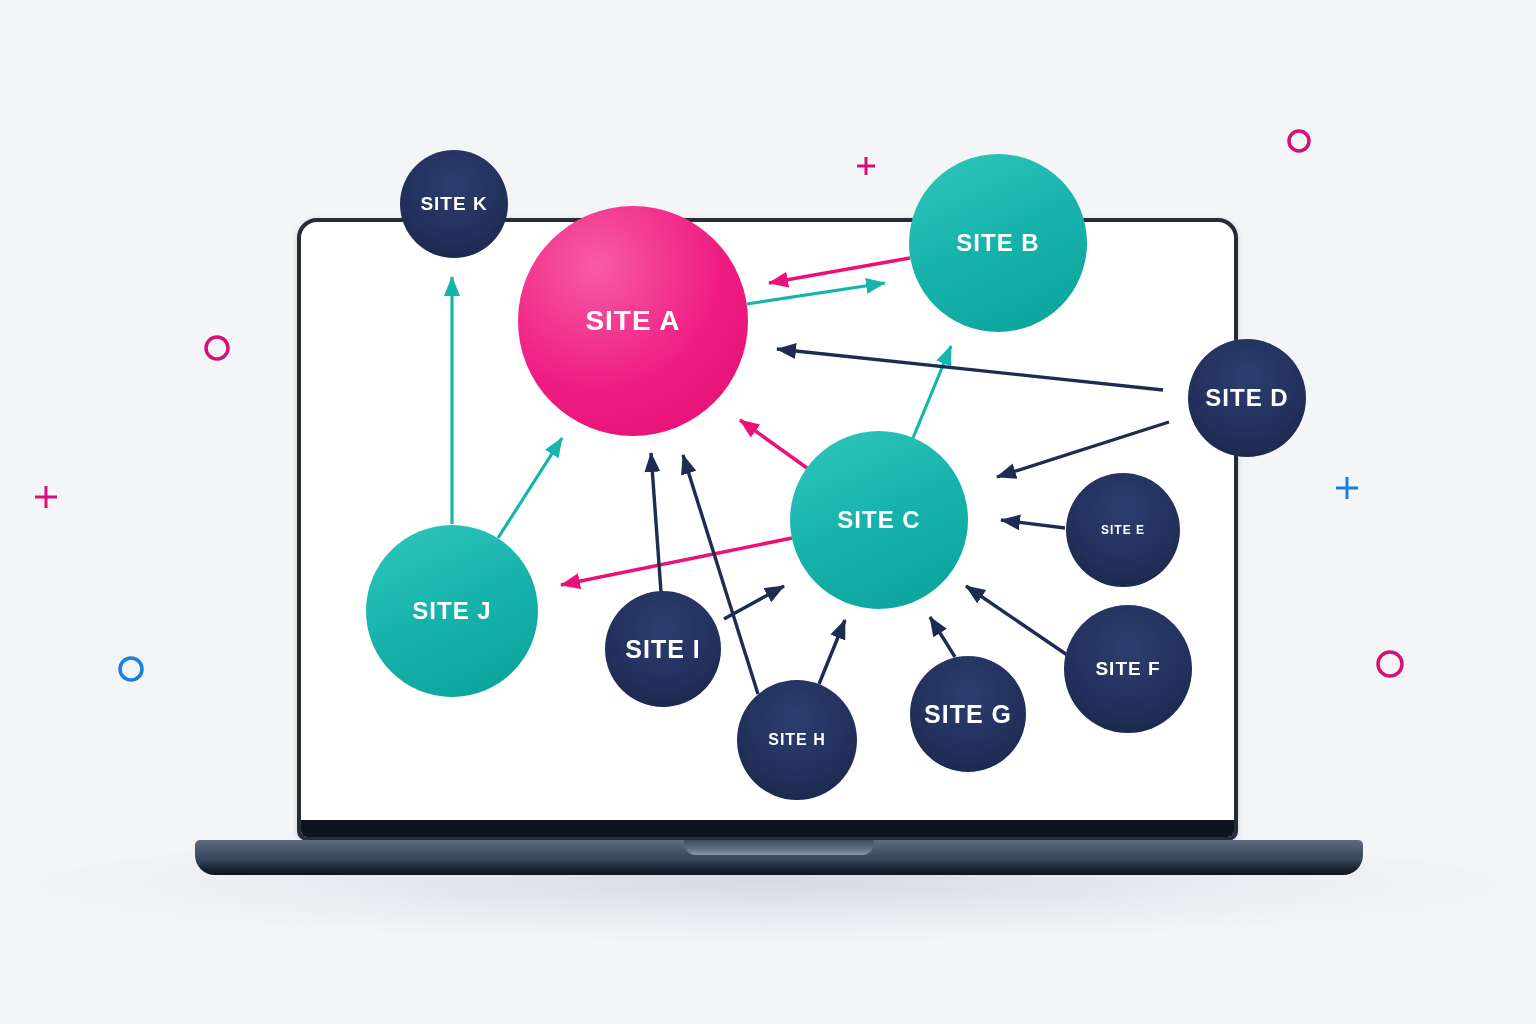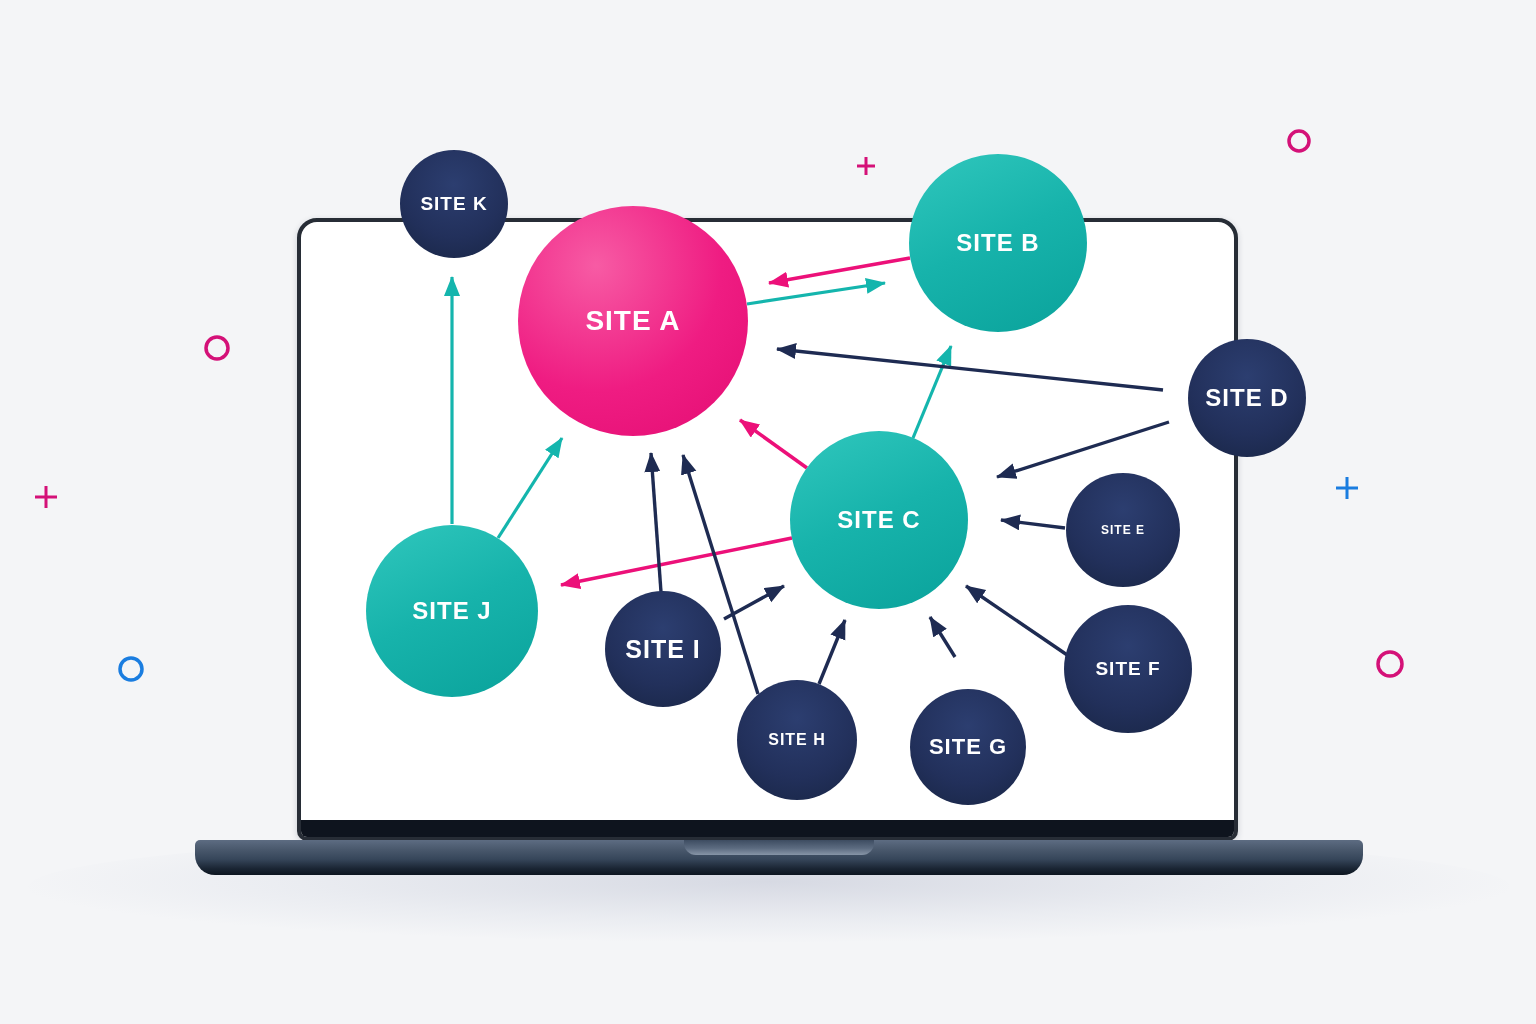--- a/index.html
+++ b/index.html
@@ -112,21 +112,21 @@
       </div>
       <div class="node navy" style="left: 1188px; top: 339px; width: 118px; height: 118px; font-size: 24px;">
         <span>SITE D</span>
       </div>
       <div class="node navy" style="left: 1066px; top: 473px; width: 114px; height: 114px; font-size: 12px;">
         <span>SITE E</span>
       </div>
       <div class="node navy" style="left: 1064px; top: 605px; width: 128px; height: 128px; font-size: 19px;">
         <span>SITE F</span>
       </div>
-      <div class="node navy" style="left: 910px; top: 689px; width: 116px; height: 116px; font-size: 22px;">
+      <div class="node navy" style="left: 910px; top: 656px; width: 116px; height: 116px; font-size: 25px;">
         <span>SITE G</span>
       </div>
       <div class="node navy" style="left: 737px; top: 680px; width: 120px; height: 120px; font-size: 16px;">
         <span>SITE H</span>
       </div>
       <div class="node navy" style="left: 605px; top: 591px; width: 116px; height: 116px; font-size: 25px;">
         <span>SITE I</span>
       </div>
       <div class="node teal" style="left: 366px; top: 525px; width: 172px; height: 172px; font-size: 24px;">
         <span>SITE J</span>

